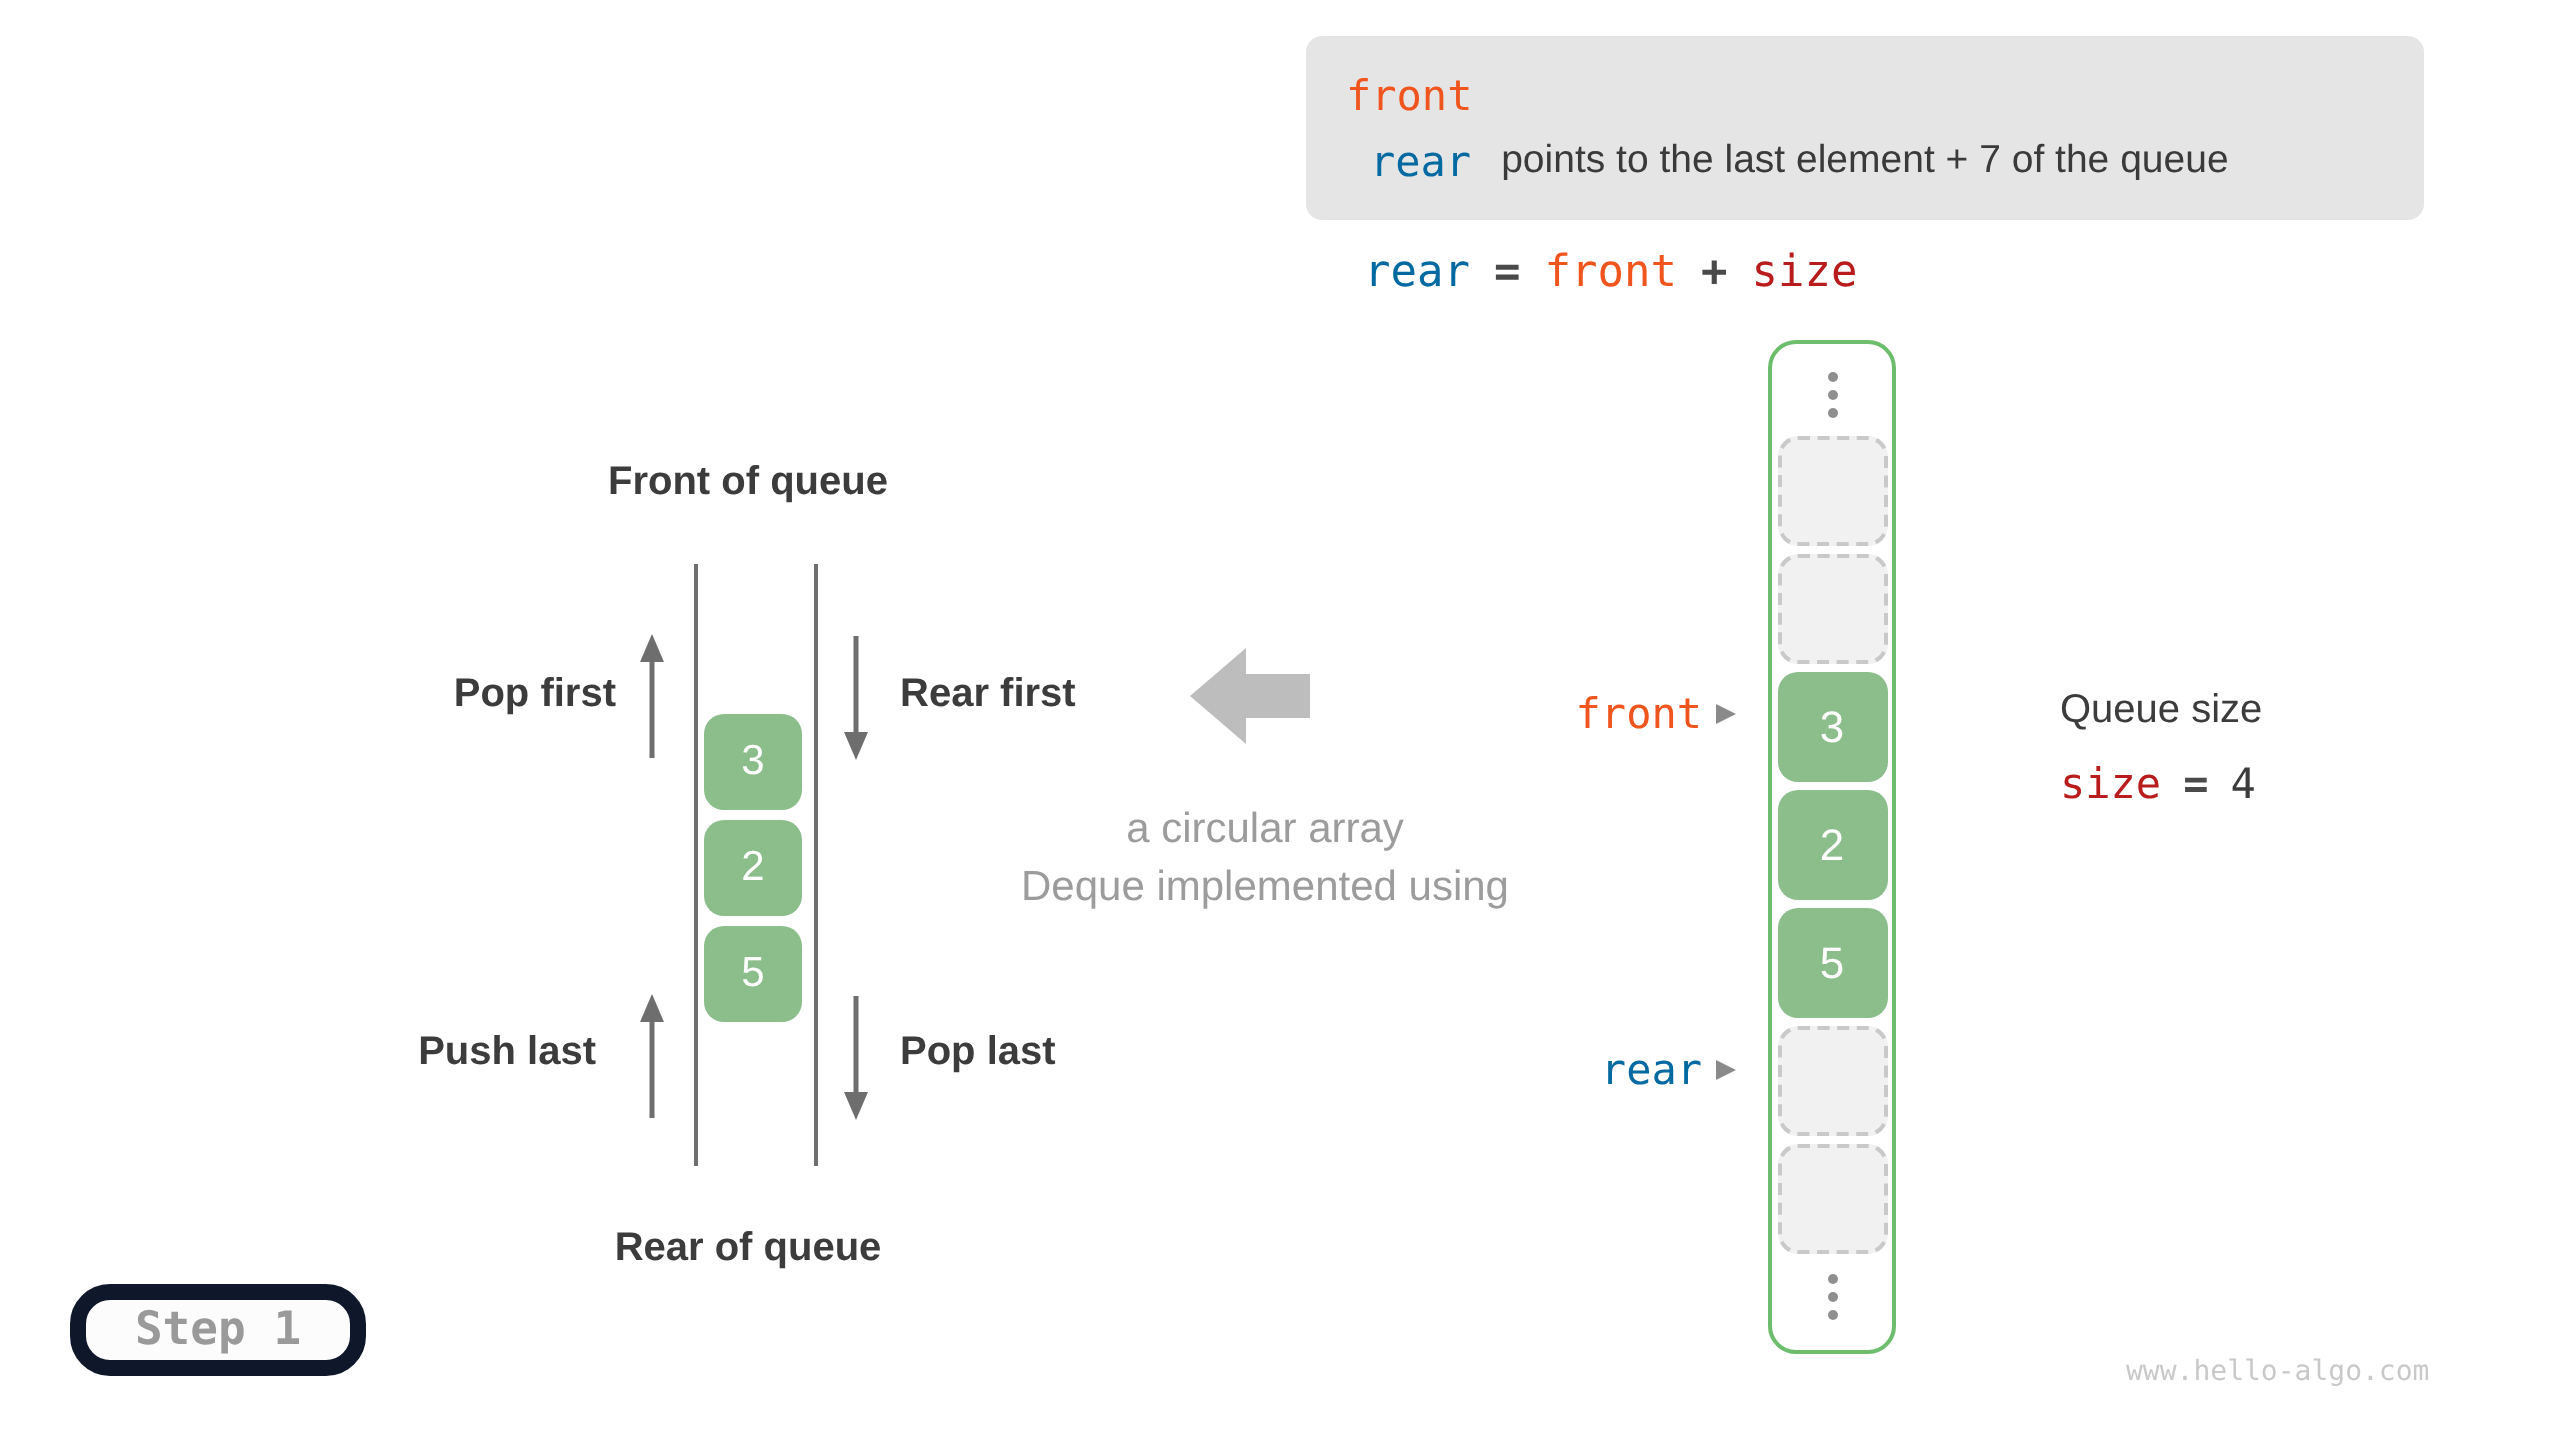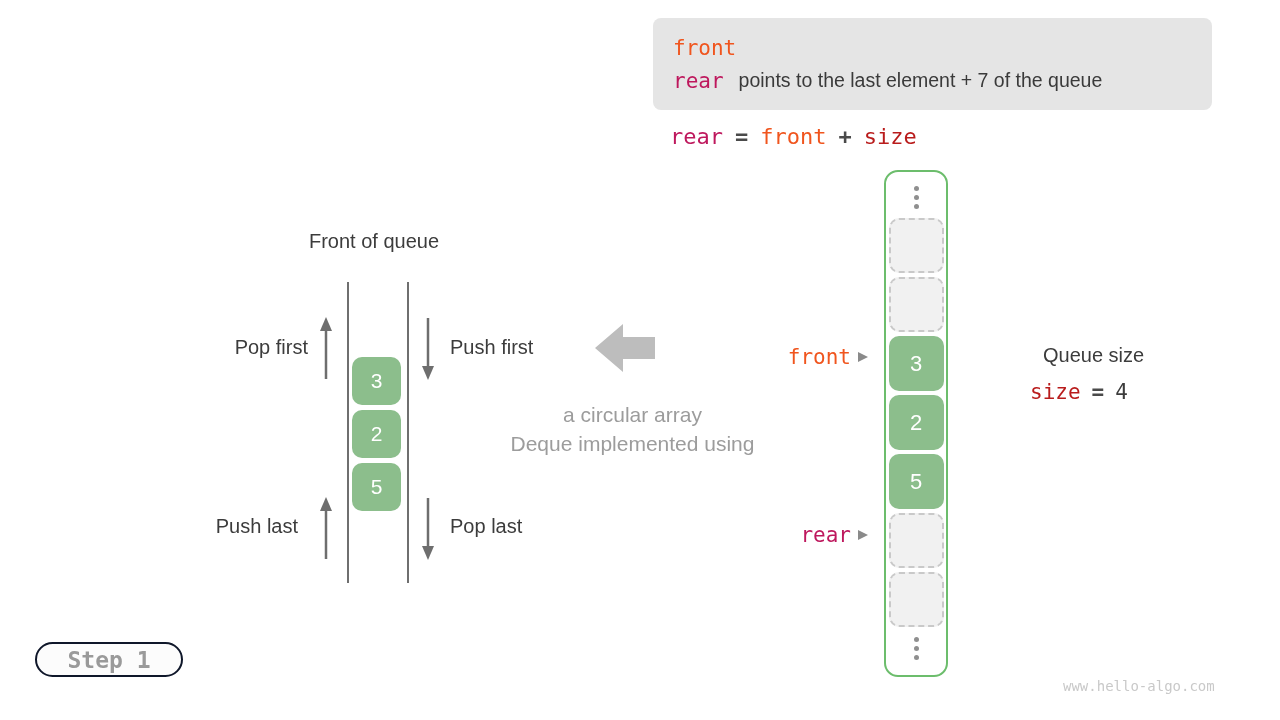--- a/index.html
+++ b/index.html
@@ -3,42 +3,42 @@
 <meta charset="utf-8">
 <style>
   * { margin: 0; padding: 0; box-sizing: border-box; }
   body { background: #ffffff; font-family: "Liberation Sans", sans-serif; }
   #canvas {
     position: relative; width: 1280px; height: 720px;
     background: #ffffff; overflow: hidden;
   }
   .mono { font-family: "DejaVu Sans Mono", monospace; font-weight: normal; }
   .orange { color: #F0551E; }
-  .teal   { color: #be185d; }
+  .teal   { color: #0369a1; margin-left: 12px; }
   .blue   { color: #b91c1c; }
   .op     { color: #4a4a4a; font-family: "DejaVu Sans Mono", monospace; font-weight: bold; }
 
   
   .info-box {
     position: absolute; left: 653px; top: 18px; width: 559px; height: 92px;
     background: #e5e5e5; border-radius: 8px;
     display: flex; flex-direction: column; justify-content: center;
     padding-left: 20px; gap: 9px;
   }
   .info-line { display: flex; align-items: center; gap: 15px; font-size: 19.5px; color: #3a3a3a; }
   .info-line .mono { font-size: 21px; }
 
   
   .formula {
     position: absolute; left: 670px; top: 121px; height: 30px;
     display: flex; align-items: center; gap: 12px; font-size: 22px;
   }
 
   
-  .diagram-label { position: absolute; font-size: 20px; font-weight: normal; color: #3c3c3c; }
+  .diagram-label { position: absolute; font-size: 20px; font-weight: bold; color: #3c3c3c; }
   .centered { text-align: center; }
   .right-al { text-align: right; }
   .vline { position: absolute; top: 282px; width: 2px; height: 301px; background: #6f6f6f; }
   .qbox {
     position: absolute; left: 352px; width: 49px; height: 48px;
     background: #8CBE8C; border-radius: 10px; color: #ffffff;
     display: flex; align-items: center; justify-content: center; font-size: 21px;
   }
   .varrow { position: absolute; }
   .varrow.down { transform: rotate(180deg); }
@@ -73,31 +73,31 @@
     font-size: 21px;
   }
   .tri {
     width: 0; height: 0;
     border-left: 10px solid #8a8a8a;
     border-top: 5px solid transparent;
     border-bottom: 5px solid transparent;
   }
 
   
-  .qsize-label { position: absolute; left: 1030px; top: 344px; font-size: 20px; color: #3c3c3c; margin-left: 13px; }
+  .qsize-label { position: absolute; left: 1030px; top: 344px; font-size: 20px; color: #3c3c3c; }
   .qsize-formula {
     position: absolute; left: 1030px; top: 380px;
     display: flex; align-items: center; gap: 11px; font-size: 21px;
   }
   .qsize-formula .val { color: #3c3c3c; font-family: "DejaVu Sans Mono", monospace; }
 
   
   .step-box {
-    position: absolute; left: 35px; top: 642px; width: 148px; height: 35px;
-    border: 2px solid #0f172a; border-radius: 20px; background: #fcfcfc;
+    position: absolute; left: 35px; top: 642px; width: 148px; height: 46px;
+    border: 8px solid #0f172a; border-radius: 20px; background: #fcfcfc;
     display: flex; align-items: center; justify-content: center;
     font-family: "DejaVu Sans Mono", monospace; font-weight: bold;
     font-size: 23px; color: #9a9a9a;
   }
 
   .watermark {
     position: absolute; left: 1063px; top: 678px;
     font-family: "DejaVu Sans Mono", monospace; font-size: 14px; color: #c9c9c9;
   }
 </style>
@@ -144,24 +144,25 @@
   <svg class="varrow" style="left:318px; top:497px;" width="16" height="63" viewBox="0 0 16 63">
     <line x1="8" y1="62" x2="8" y2="13" stroke="#6e6e6e" stroke-width="2.5"></line>
     <polygon points="8,0 2,14 14,14" fill="#6e6e6e"></polygon>
   </svg>
   <svg class="varrow down" style="left:420px; top:497px;" width="16" height="63" viewBox="0 0 16 63">
     <line x1="8" y1="62" x2="8" y2="13" stroke="#6e6e6e" stroke-width="2.5"></line>
     <polygon points="8,0 2,14 14,14" fill="#6e6e6e"></polygon>
   </svg>
 
   <div class="diagram-label right-al" style="left:160px; top:336px; width:148px;">Pop first</div>
-  <div class="diagram-label" style="left:450px; top:336px;">Push first</div>
+  <div class="diagram-label" style="left:450px; top:336px;">Rear first</div>
   <div class="diagram-label right-al" style="left:150px; top:515px; width:148px;">Push last</div>
   <div class="diagram-label" style="left:450px; top:515px;">Pop last</div>
 
+  <div class="diagram-label centered" style="left:252px; top:613px; width:244px;">Rear of queue</div>
 
   <svg class="big-arrow" width="60" height="54" viewBox="0 0 60 54">
     <polygon points="0,27 28,3 28,16 60,16 60,38 28,38 28,51" fill="#bdbdbd"></polygon>
   </svg>
   <div class="caption">
     <div>a circular array</div>
     <div>Deque implemented using</div>
   </div>
 
   <div class="array-box">

